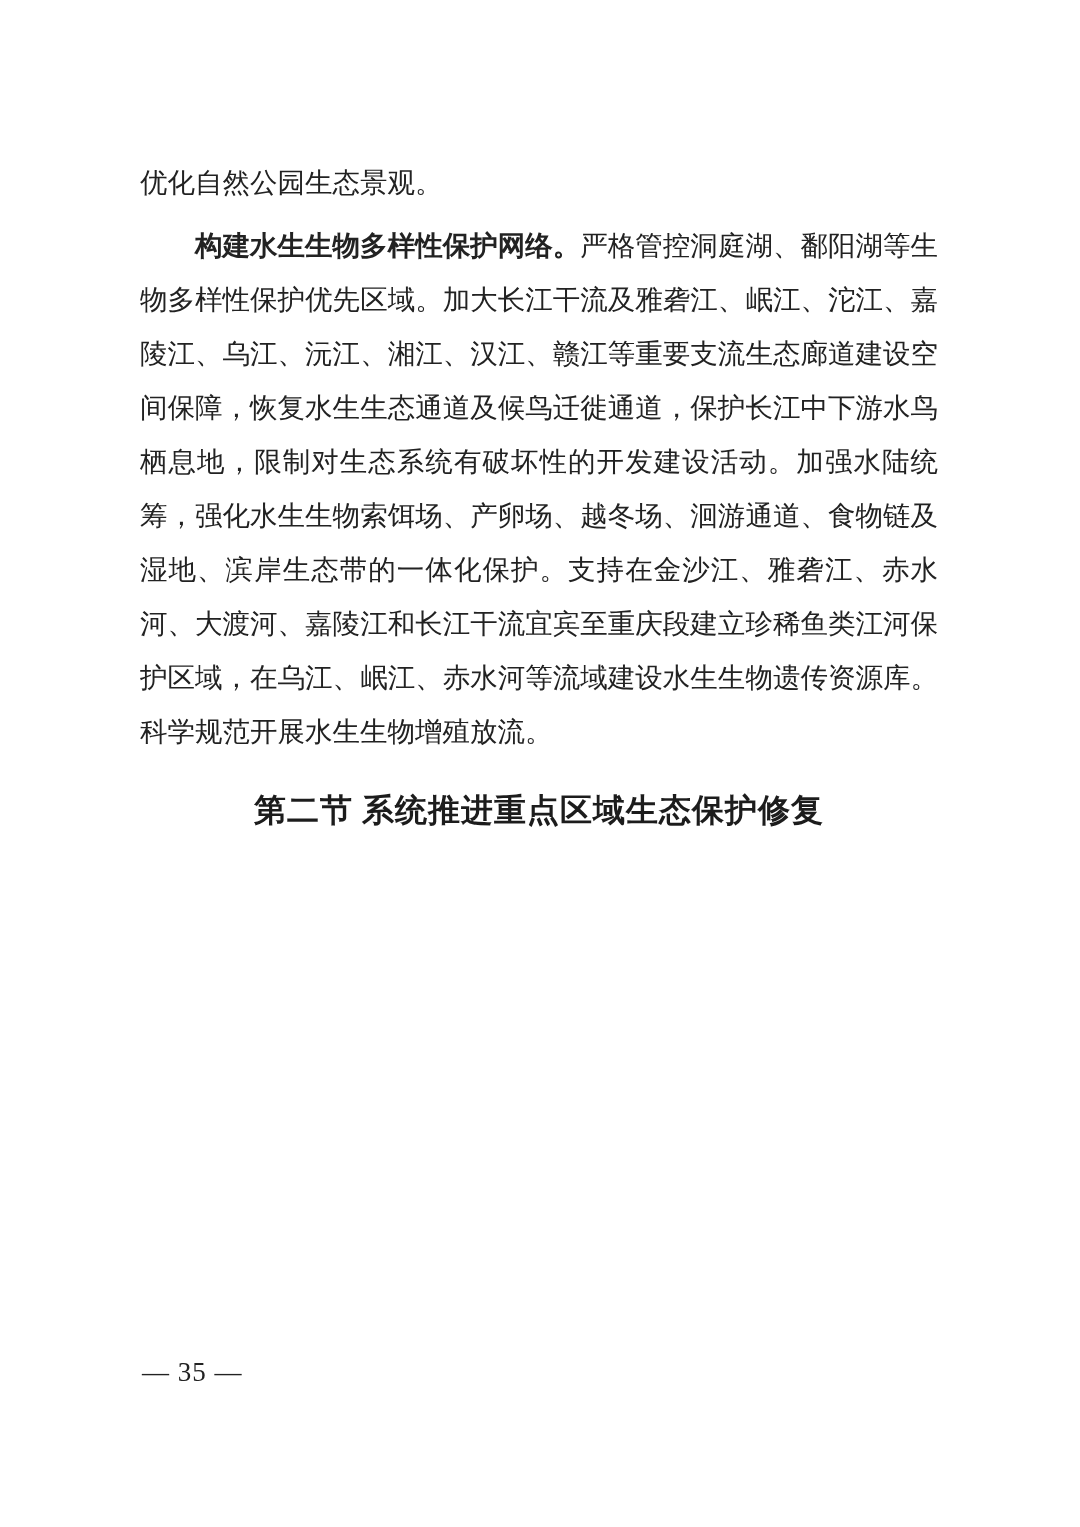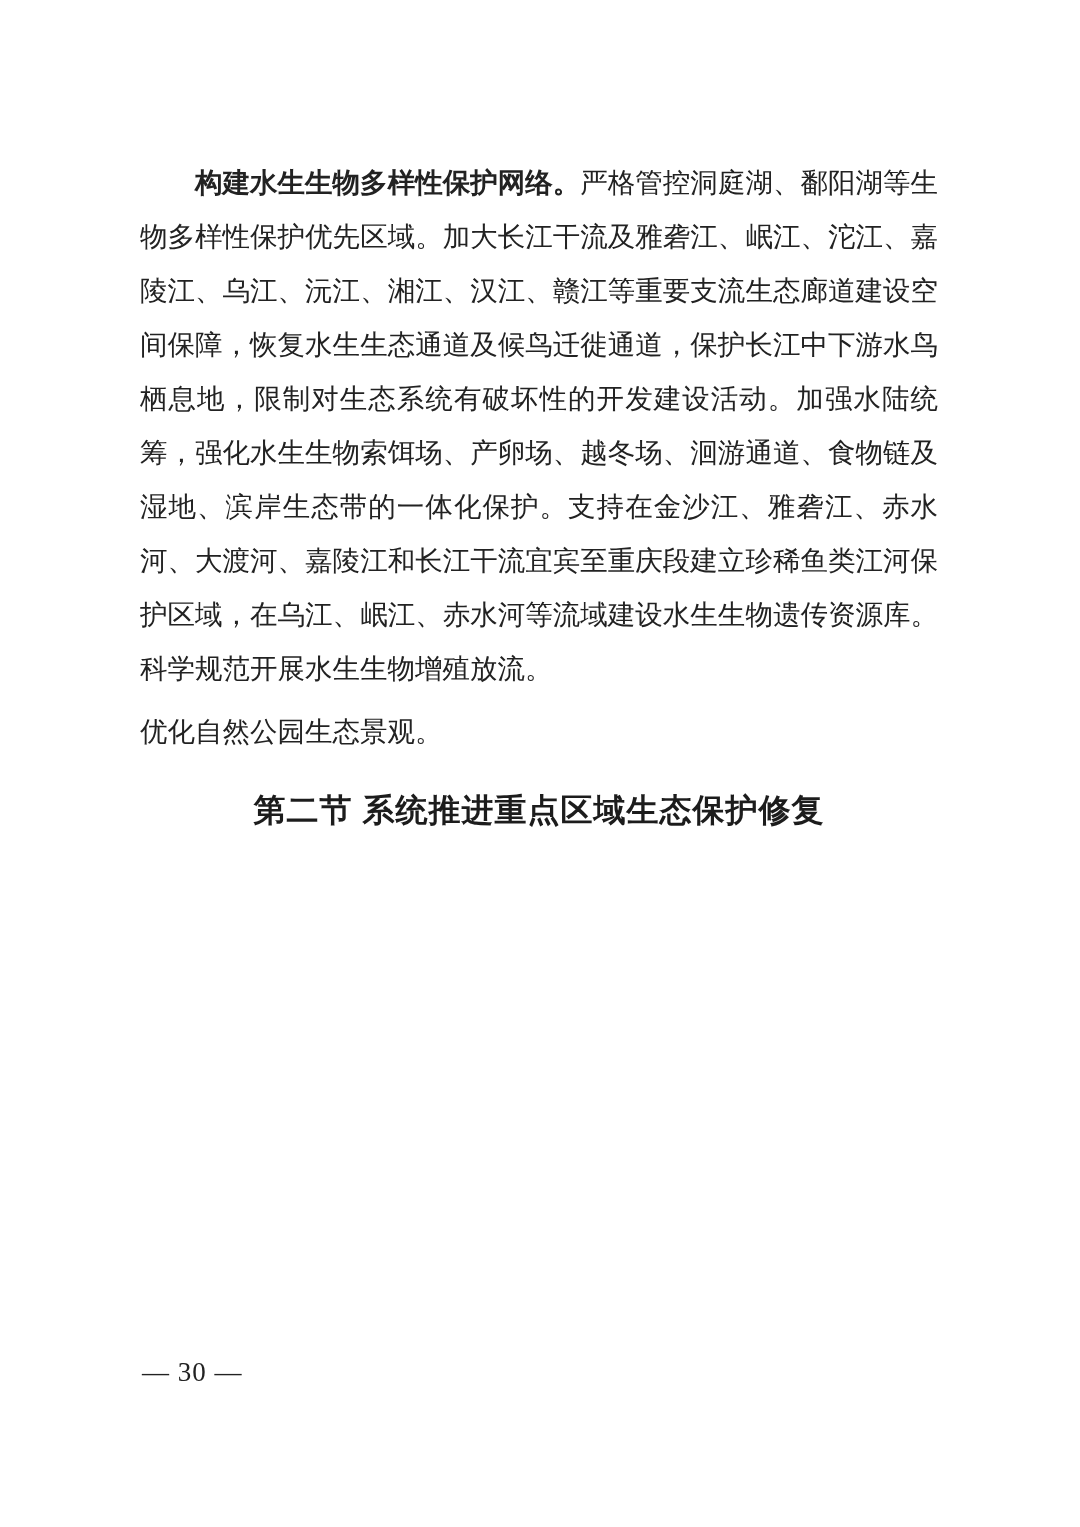--- a/index.html
+++ b/index.html
@@ -25,21 +25,21 @@
     line-height: 54px;
     text-align: justify;
     text-indent: 2em;
     word-break: break-all;
   }
   .body-text.no-indent { text-indent: 0; }
   .body-text + .body-text { margin-top: 9px; }
   .lead { font-weight: bold; }
   .section-heading {
     margin: 24px 0 12px 0;
-    font-family: Liberation Sans, sans-serif;
+    font-family: Liberation Serif, serif;
     font-weight: bold;
     font-size: 32px;
     line-height: 54px;
     text-align: center;
     color: #1c1c1c;
     letter-spacing: 1px;
   }
   .page-number {
     position: absolute;
     left: 142px;
@@ -48,23 +48,23 @@
     line-height: 40px;
     color: #222222;
     letter-spacing: 1px;
   }
 </style>
 </head>
 <body>
 
 <div class="page">
 
+  <p class="body-text no-indent">优化自然公园生态景观。</p>
+
   <p class="body-text"><span class="lead">构建水生生物多样性保护网络。</span><span>严格管控洞庭湖、鄱阳湖等生物多样性保护优先区域。加大长江干流及雅砻江、岷江、沱江、嘉陵江、乌江、沅江、湘江、汉江、赣江等重要支流生态廊道建设空间保障，恢复水生生态通道及候鸟迁徙通道，保护长江中下游水鸟栖息地，限制对生态系统有破坏性的开发建设活动。加强水陆统筹，强化水生生物索饵场、产卵场、越冬场、洄游通道、食物链及湿地、滨岸生态带的一体化保护。支持在金沙江、雅砻江、赤水河、大渡河、嘉陵江和长江干流宜宾至重庆段建立珍稀鱼类江河保护区域，在乌江、岷江、赤水河等流域建设水生生物遗传资源库。科学规范开展水生生物增殖放流。</span></p>
-
-  <p class="body-text no-indent">优化自然公园生态景观。</p>
 
   <h2 class="section-heading">第二节 系统推进重点区域生态保护修复</h2>
 
 
 
-  <div class="page-number">— 30 —</div>
+  <div class="page-number">— 35 —</div>
 
 </div>
 
 </body></html>

